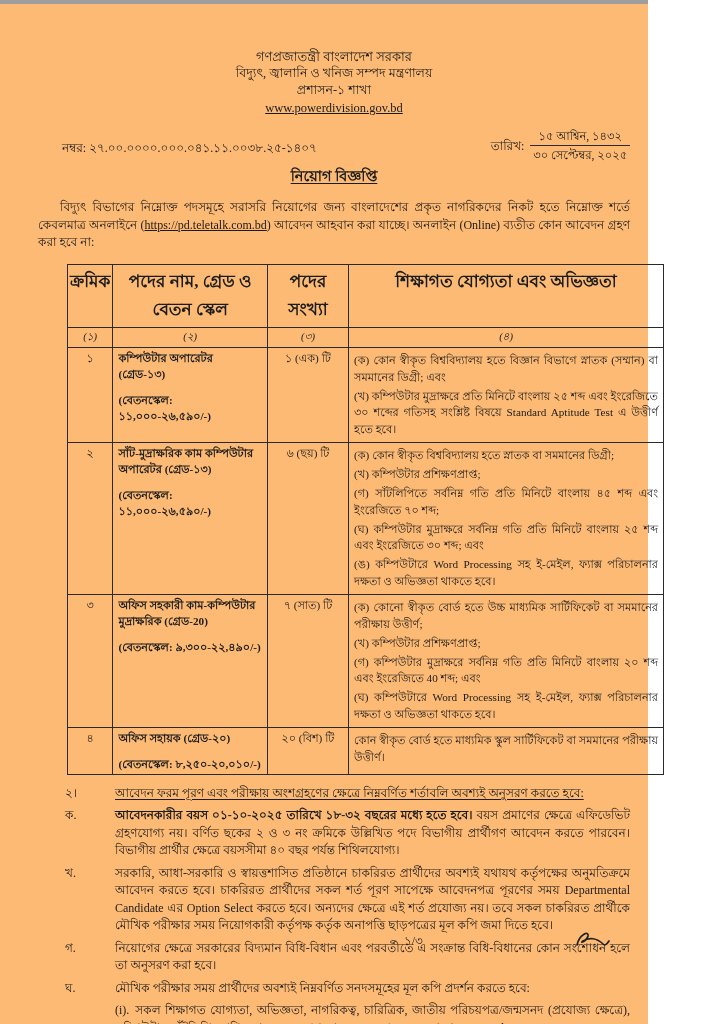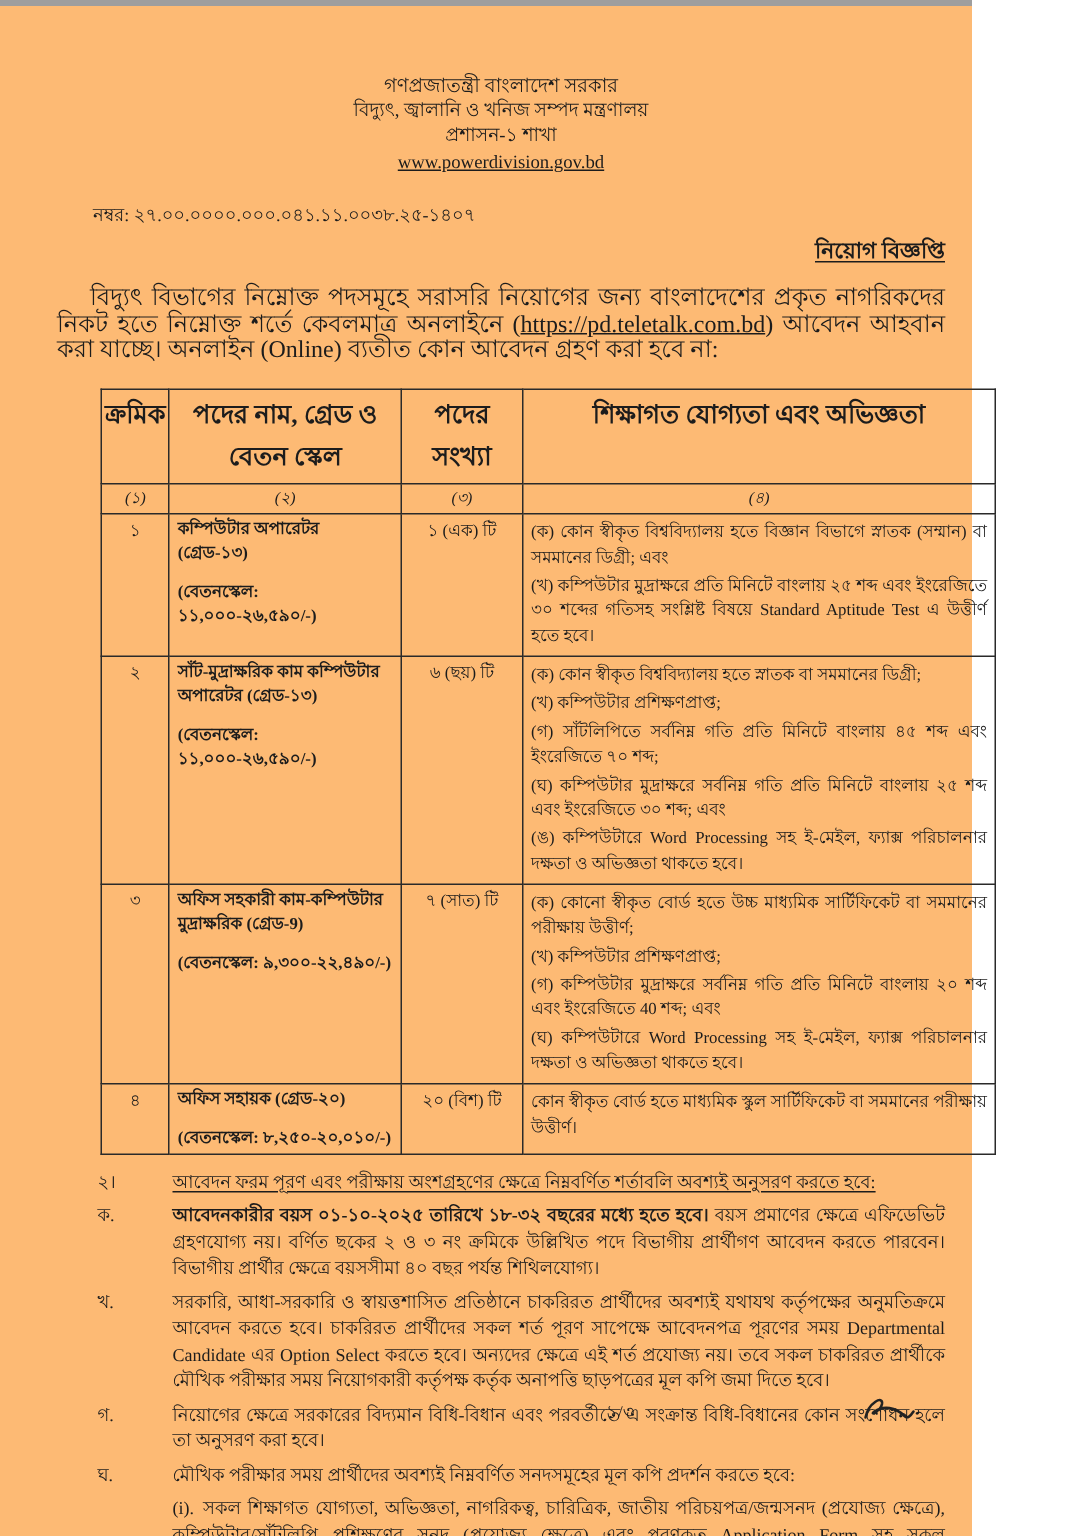--- a/index.html
+++ b/index.html
@@ -20,25 +20,25 @@
   
   .memo{display:flex;justify-content:space-between;align-items:center;margin-top:9px;font-size:12px;}
   .memo-left{padding-left:24px;padding-top:8px;}
   .memo-right{display:flex;align-items:flex-start;gap:6px;padding-top:2px;}
   .date-label{padding-top:9px;}
   .date-stack{text-align:center;font-size:11.5px;line-height:16px;}
   .date-top{display:block;border-bottom:1.2px solid #2a2a2a;padding:0 8px 1px 8px;}
   .date-bottom{display:block;padding-top:1px;}
 
   
-  .doc-title{text-align:right;font-weight:bold;font-size:14.5px;margin-top:2px;}
+  .doc-title{text-align:center;font-weight:bold;font-size:14.5px;margin-top:2px;}
   .doc-title span{text-decoration:underline;text-underline-offset:2px;}
 
   
-  .intro{margin-top:10px;font-size:16px;line-height:17.5px;text-align:justify;text-indent:22px;}
+  .intro{margin-top:10px;font-size:12px;line-height:17.5px;text-align:justify;text-indent:22px;}
   .intro .lnk{text-decoration:underline;}
 
   
   table.recruit{border-collapse:collapse;width:597px;margin-left:29px;margin-top:11px;font-size:11.2px;}
   table.recruit th,table.recruit td{border:1.2px solid #2a2a2a;padding:2px 5px;vertical-align:top;}
   table.recruit th{font-weight:bold;text-align:center;padding:3px 2px;font-size:17px;}
   tr.colnums td{text-align:center;font-style:italic;font-size:10.5px;padding:1px;}
   td.serial{text-align:center;width:34px;}
   td.post{width:146px;line-height:16px;font-weight:bold;}
   td.post .scale{margin-top:10px;}
@@ -73,20 +73,27 @@
       <div>বিদ্যুৎ, জ্বালানি ও খনিজ সম্পদ মন্ত্রণালয়</div>
       <div>প্রশাসন-১ শাখা</div>
       <div><span class="site">www.powerdivision.gov.bd</span></div>
     </div>
 
     <div class="memo">
       <div class="memo-left">
         <span>নম্বর:</span>
         <span>২৭.০০.০০০০.০০০.০৪১.১১.০০৩৮.২৫-১৪০৭</span>
       </div>
+      <div class="memo-right">
+        <span class="date-label">তারিখ:</span>
+        <span class="date-stack">
+          <span class="date-top">১৫ আশ্বিন, ১৪৩২</span>
+          <span class="date-bottom">৩০ সেপ্টেম্বর, ২০২৫</span>
+        </span>
+      </div>
     </div>
 
     <div class="doc-title">
       <span>নিয়োগ বিজ্ঞপ্তি</span>
     </div>
 
     <p class="intro">
       <span>বিদ্যুৎ বিভাগের নিম্নোক্ত পদসমূহে সরাসরি নিয়োগের জন্য বাংলাদেশের প্রকৃত নাগরিকদের নিকট হতে নিম্নোক্ত শর্তে কেবলমাত্র অনলাইনে (</span><span class="lnk">https://pd.teletalk.com.bd</span><span>) আবেদন আহবান করা যাচ্ছে। অনলাইন (Online) ব্যতীত কোন আবেদন গ্রহণ করা হবে না:</span>
     </p>
 
@@ -130,21 +137,21 @@
           <div class="qitem">(খ) কম্পিউটার প্রশিক্ষণপ্রাপ্ত;</div>
           <div class="qitem">(গ) সাঁটলিপিতে সর্বনিম্ন গতি প্রতি মিনিটে বাংলায় ৪৫ শব্দ এবং ইংরেজিতে ৭০ শব্দ;</div>
           <div class="qitem">(ঘ) কম্পিউটার মুদ্রাক্ষরে সর্বনিম্ন গতি প্রতি মিনিটে বাংলায় ২৫ শব্দ এবং ইংরেজিতে ৩০ শব্দ; এবং</div>
           <div class="qitem">(ঙ) কম্পিউটারে Word Processing সহ ই-মেইল, ফ্যাক্স পরিচালনার দক্ষতা ও অভিজ্ঞতা থাকতে হবে।</div>
         </td>
       </tr>
 
       <tr>
         <td class="serial">৩</td>
         <td class="post">
-          <div>অফিস সহকারী কাম-কম্পিউটার মুদ্রাক্ষরিক (গ্রেড-9)</div>
+          <div>অফিস সহকারী কাম-কম্পিউটার মুদ্রাক্ষরিক (গ্রেড-20)</div>
           <div class="scale">(বেতনস্কেল: ৯,৩০০-২২,৪৯০/-)</div>
         </td>
         <td class="vac">৭ (সাত) টি</td>
         <td class="quals">
           <div class="qitem">(ক) কোনো স্বীকৃত বোর্ড হতে উচ্চ মাধ্যমিক সার্টিফিকেট বা সমমানের পরীক্ষায় উত্তীর্ণ;</div>
           <div class="qitem">(খ) কম্পিউটার প্রশিক্ষণপ্রাপ্ত;</div>
           <div class="qitem">(গ) কম্পিউটার মুদ্রাক্ষরে সর্বনিম্ন গতি প্রতি মিনিটে বাংলায় ২০ শব্দ এবং ইংরেজিতে 40 শব্দ; এবং</div>
           <div class="qitem">(ঘ) কম্পিউটারে Word Processing সহ ই-মেইল, ফ্যাক্স পরিচালনার দক্ষতা ও অভিজ্ঞতা থাকতে হবে।</div>
         </td>
       </tr>

